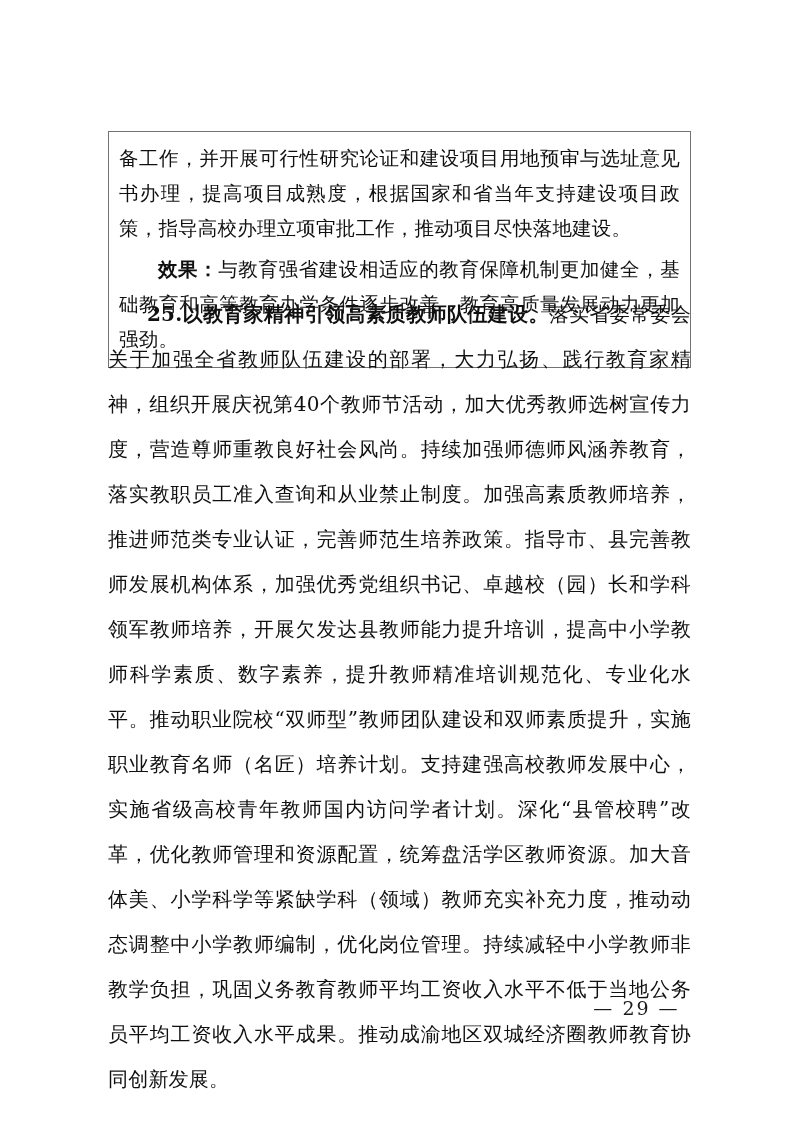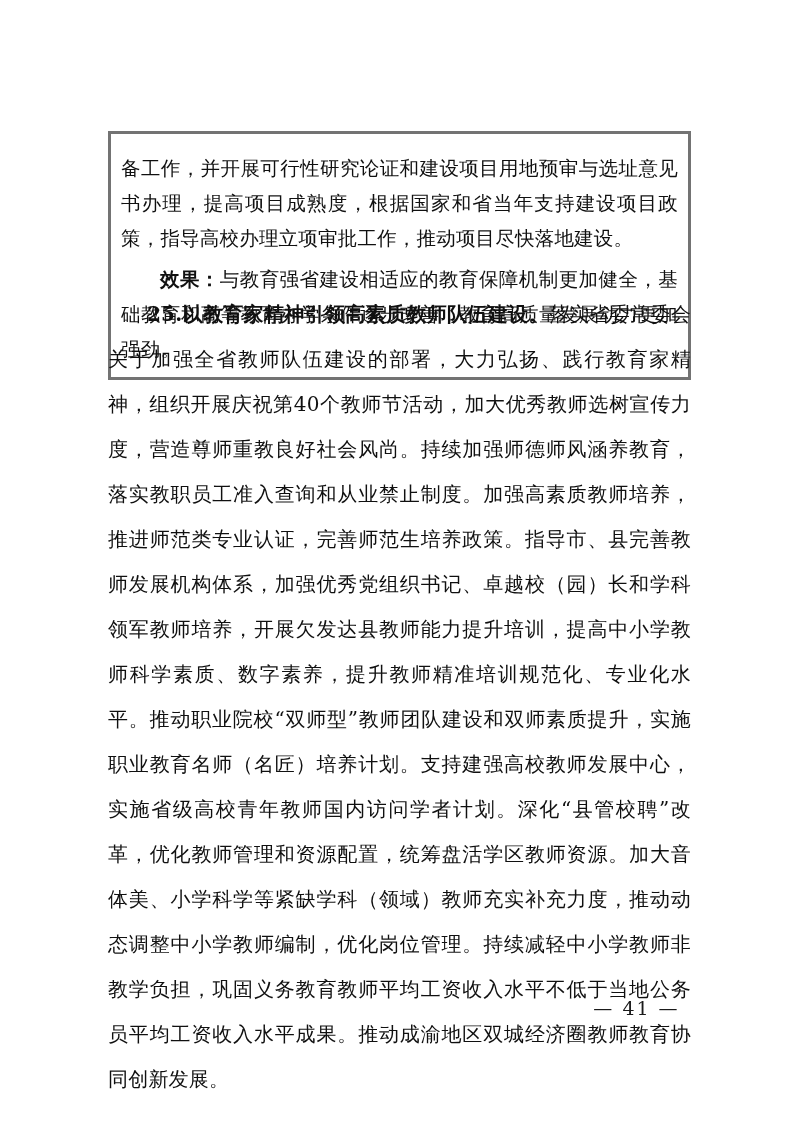--- a/index.html
+++ b/index.html
@@ -21,23 +21,23 @@
     width: 793px;
     height: 1122px;
     background: #ffffff;
   }
   
   .boxed-block {
     position: absolute;
     left: 108px;
     top: 131px;
     width: 583px;
-    border: 3px solid #737373;
+    border: 1px solid #737373;
     box-sizing: border-box;
-    padding: 17px 10px 10px 10px;
+    padding: 9px 10px 10px 10px;
   }
   .para {
     font-size: 19.5px;
     line-height: 35px;
     letter-spacing: 0.2px;
     text-align: justify;
     text-justify: inter-ideograph;
     margin: 0;
   }
   .indent2 {
@@ -94,16 +94,16 @@
   <div class="boxed-block">
     <p class="para">备工作，并开展可行性研究论证和建设项目用地预审与选址意见书办理，提高项目成熟度，根据国家和省当年支持建设项目政策，指导高校办理立项审批工作，推动项目尽快落地建设。</p>
     <p class="para indent2"><span class="lead-label">效果：</span><span>与教育强省建设相适应的教育保障机制更加健全，基础教育和高等教育办学条件逐步改善，教育高质量发展动力更加强劲。</span></p>
   </div>
 
   <div class="body-block">
     <p class="para indent2"><span class="num-run">25.</span><span class="heading-run">以教育家精神引领高素质教师队伍建设。</span><span>落实省委常委会关于加强全省教师队伍建设的部署，大力弘扬、践行教育家精神，组织开展庆祝第40个教师节活动，加大优秀教师选树宣传力度，营造尊师重教良好社会风尚。持续加强师德师风涵养教育，落实教职员工准入查询和从业禁止制度。加强高素质教师培养，推进师范类专业认证，完善师范生培养政策。指导市、县完善教师发展机构体系，加强优秀党组织书记、卓越校（园）长和学科领军教师培养，开展欠发达县教师能力提升培训，提高中小学教师科学素质、数字素养，提升教师精准培训规范化、专业化水平。推动职业院校“双师型”教师团队建设和双师素质提升，实施职业教育名师（名匠）培养计划。支持建强高校教师发展中心，实施省级高校青年教师国内访问学者计划。深化“县管校聘”改革，优化教师管理和资源配置，统筹盘活学区教师资源。加大音体美、小学科学等紧缺学科（领域）教师充实补充力度，推动动态调整中小学教师编制，优化岗位管理。持续减轻中小学教师非教学负担，巩固义务教育教师平均工资收入水平不低于当地公务员平均工资收入水平成果。推动成渝地区双城经济圈教师教育协同创新发展。</span></p>
   </div>
 
   <div class="footer">
-    <span class="footer-inner">— 41 —</span>
+    <span class="footer-inner">— 29 —</span>
   </div>
 
 </div>
 
 </body></html>

